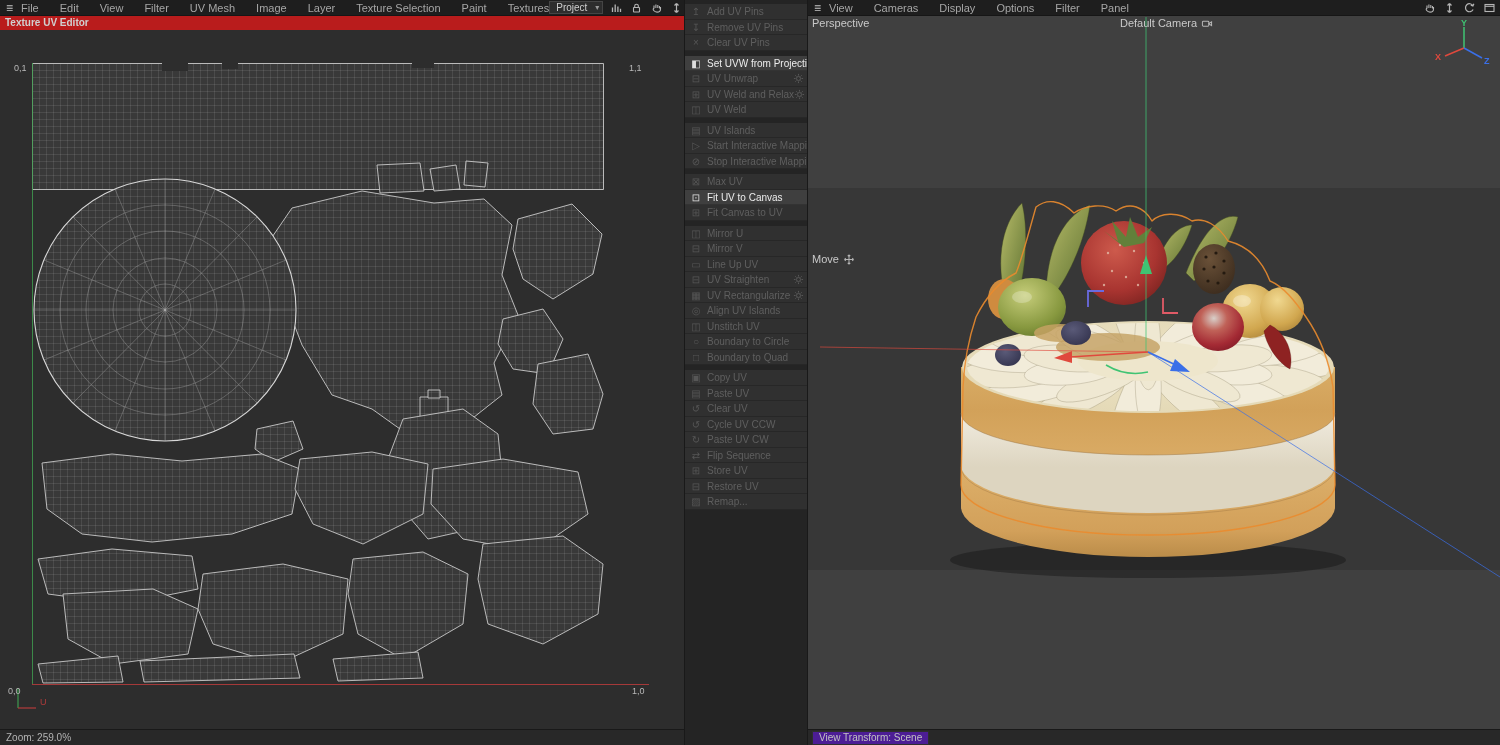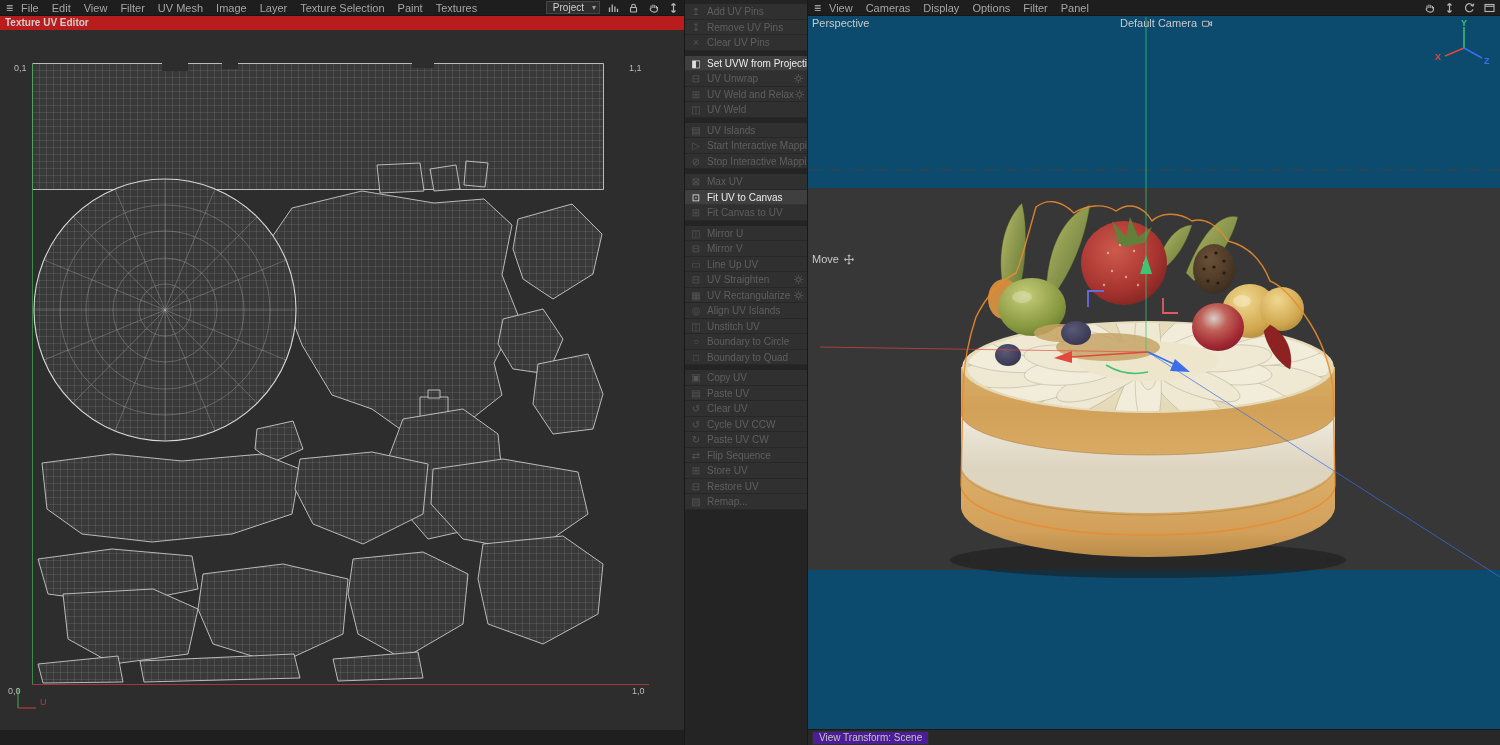--- a/index.html
+++ b/index.html
@@ -3,21 +3,21 @@
 <meta charset="utf-8">
 <style>
   html,body{margin:0;padding:0;background:#141414;}
   #app{position:relative;width:1500px;height:745px;background:#1f1f1f;overflow:hidden;
        font-family:"Liberation Sans", sans-serif;color:#a8a8a8;
        -webkit-font-smoothing:antialiased;}
   .menubar{position:absolute;top:0;left:0;right:0;height:15px;background:#1e1e1e;
            display:flex;align-items:center;font-size:11px;color:#a6a6a6;
            border-bottom:1px solid #161616;z-index:5;}
   .menubar .burger{color:#c4c4c4;font-size:12px;margin:0 8px 0 6px;cursor:default;}
-  .menubar nav{display:flex;gap:13px;}
+  .menubar nav{display:flex;gap:21px;}
   .mi{white-space:nowrap;cursor:default;}
   .mb-right{margin-left:auto;display:flex;align-items:center;gap:7px;margin-right:4px;}
   .select{display:flex;align-items:center;background:#2d2d2d;border:1px solid #454545;
           height:11px;padding:0 3px 0 6px;font-size:10px;color:#cfcfcf;gap:8px;}
   .select .caret{font-size:8px;color:#9a9a9a;}
   .tbico{display:inline-flex;width:13px;height:12px;color:#b5b5b5;}
   .tbico svg{width:100%;height:100%;}
 
   
   #left-panel{position:absolute;left:0;top:0;width:684px;height:745px;}
@@ -43,21 +43,21 @@
   .cmd-row{height:15.5px;display:flex;align-items:center;background:#303030;
            padding:0 3px 0 4px;box-shadow:inset 0 -1px rgba(0,0,0,.18);
            font-size:10px;color:#5f5f5f;white-space:nowrap;overflow:hidden;}
   .cmd-row .cmd-ico{width:14px;flex:0 0 14px;font-size:10px;color:#565656;text-align:center;margin-right:4px;}
   .cmd-row.enabled{background:#3f3f3f;color:#ececec;}
   .cmd-row.enabled .cmd-ico{color:#dedede;}
   .cmd-gear{margin-left:auto;display:inline-flex;width:11px;height:11px;color:#5a5a5a;}
 
   
   #viewport{position:absolute;left:808px;top:0;width:692px;height:745px;}
-  #vp-area{position:absolute;top:15px;left:0;right:0;bottom:15px;background:#0c4a6e;overflow:hidden;}
+  #vp-area{position:absolute;top:15px;left:0;right:0;bottom:15px;background:#404040;overflow:hidden;}
   #scene{position:absolute;left:0;top:0;}
   .vplabel{position:absolute;font-size:11px;color:#c9c9c9;z-index:4;display:flex;align-items:center;gap:4px;}
   .vplabel .tbico{width:12px;height:11px;}
   #vp-status{justify-content:flex-start;}
   .statusbox{background:#4c1d95;border:1px solid #2e2e2e;padding:0 6px;height:12px;
              line-height:12px;font-size:10px;color:#c2c2c2;display:inline-block;}
   #grid-spacing-box{margin-left:auto;margin-right:3px;margin-top:48px;}
   #view-transform-box{margin-left:4px;}
   #axis-gizmo{position:absolute;right:8px;top:3px;z-index:4;}
   #axis-gizmo text{font-size:9px;font-weight:bold;}
@@ -172,20 +172,23 @@
         <path d="M6 22H24" style="stroke:var(--uvu)" stroke-width="1.2" fill="none"></path>
       </svg>
       <span id="uv-ulabel">U</span>
 
       <span class="cornerlabel" style="left:14px;top:33px">0,1</span>
       <span class="cornerlabel" style="left:629px;top:33px">1,1</span>
       <span class="cornerlabel" style="left:8px;top:656px">0,0</span>
       <span class="cornerlabel" style="left:632px;top:656px">1,0</span>
     </div>
 
+    <div class="statusbar" id="left-status">
+      <span>Zoom: 259.0%</span>
+    </div>
   </div>
 
   <div id="cmd-panel">
     <div id="cmd-list">
         <div class="cmd-group">
           <div class="cmd-row">
             <span class="cmd-ico">↥</span>
             <span class="cmd-label">Add UV Pins</span>
           </div>
           <div class="cmd-row">

